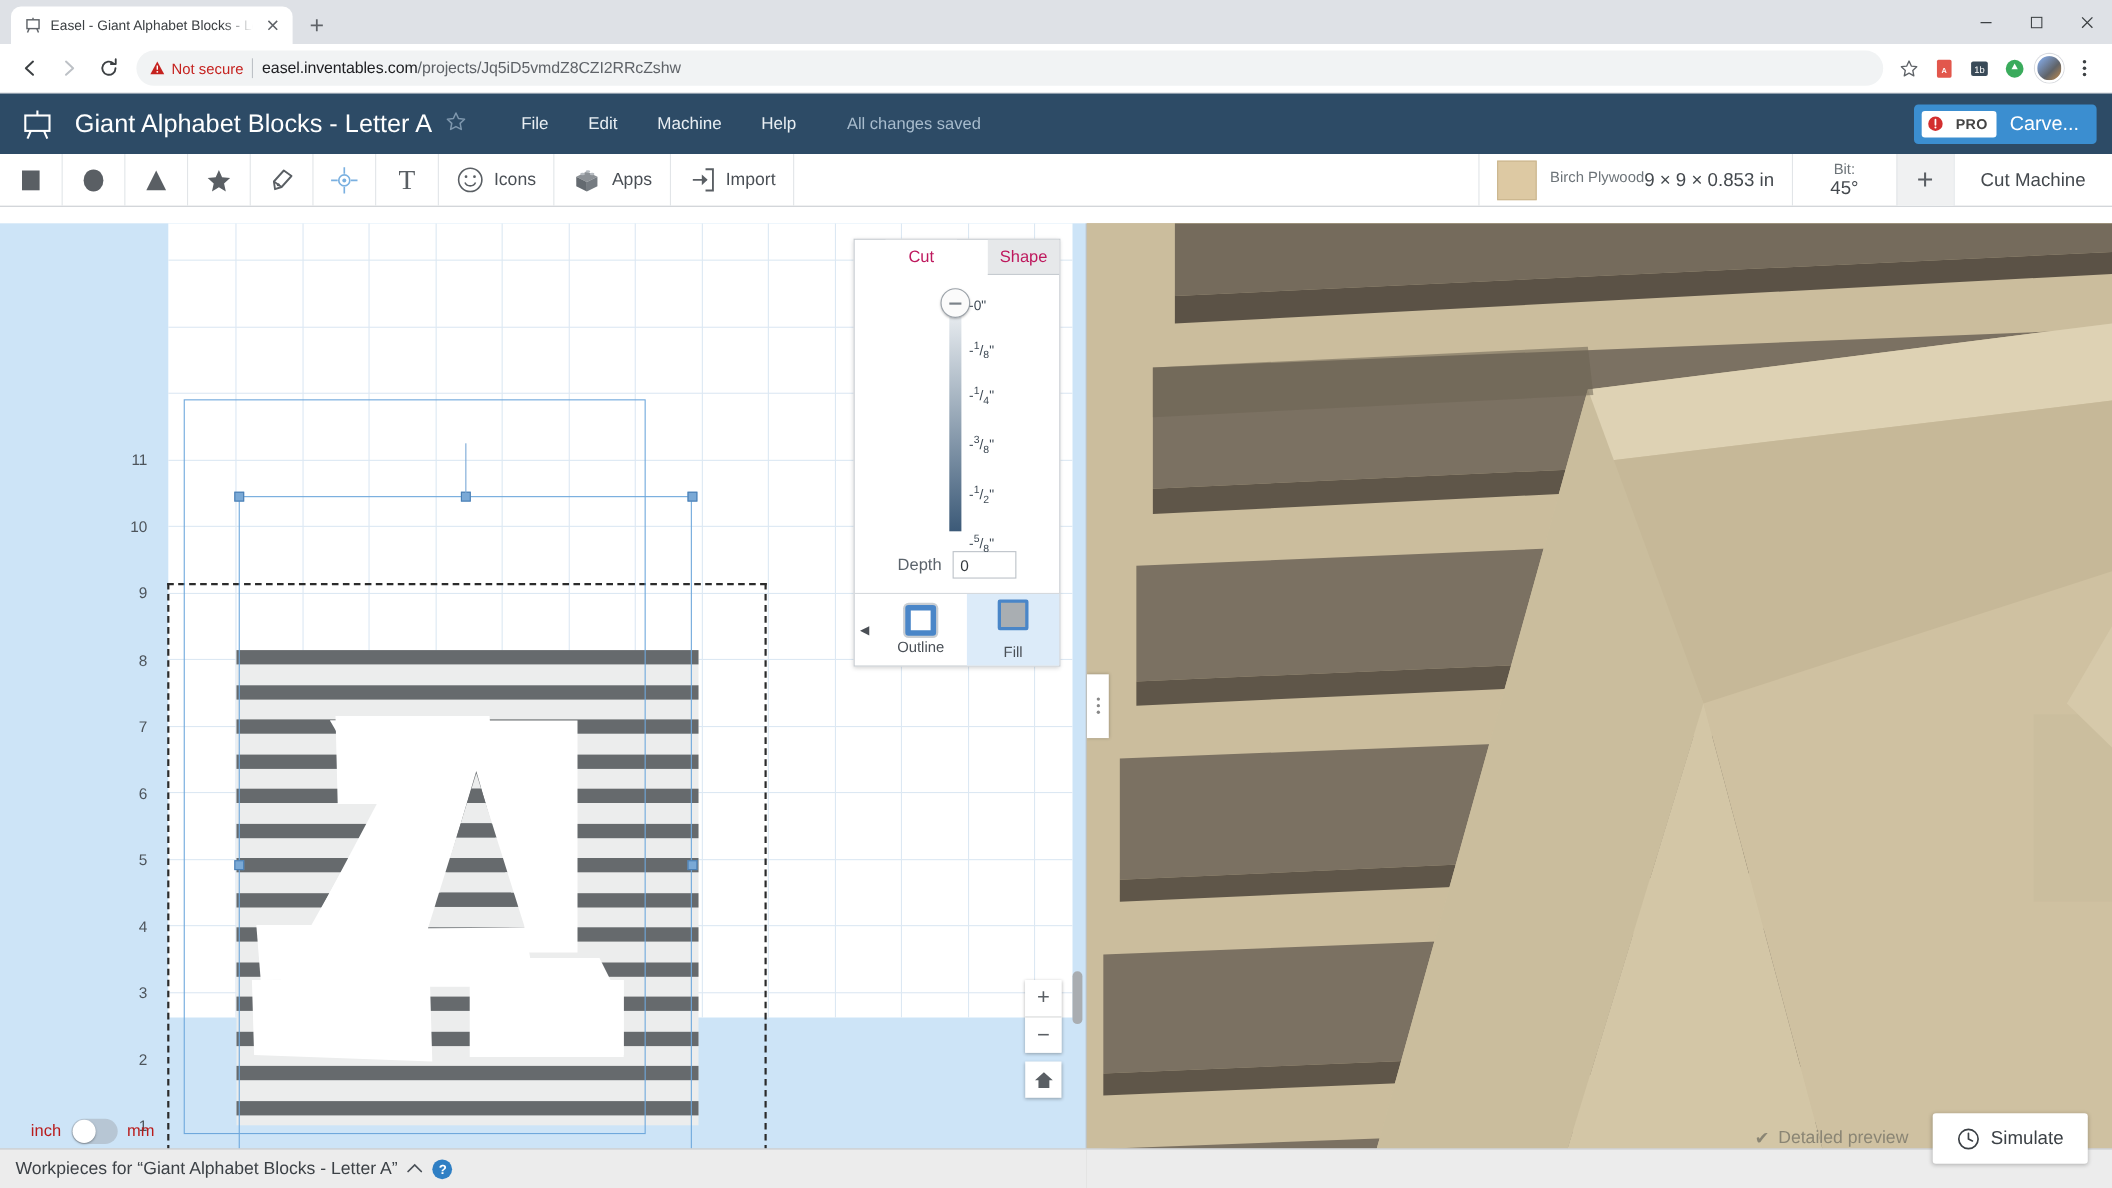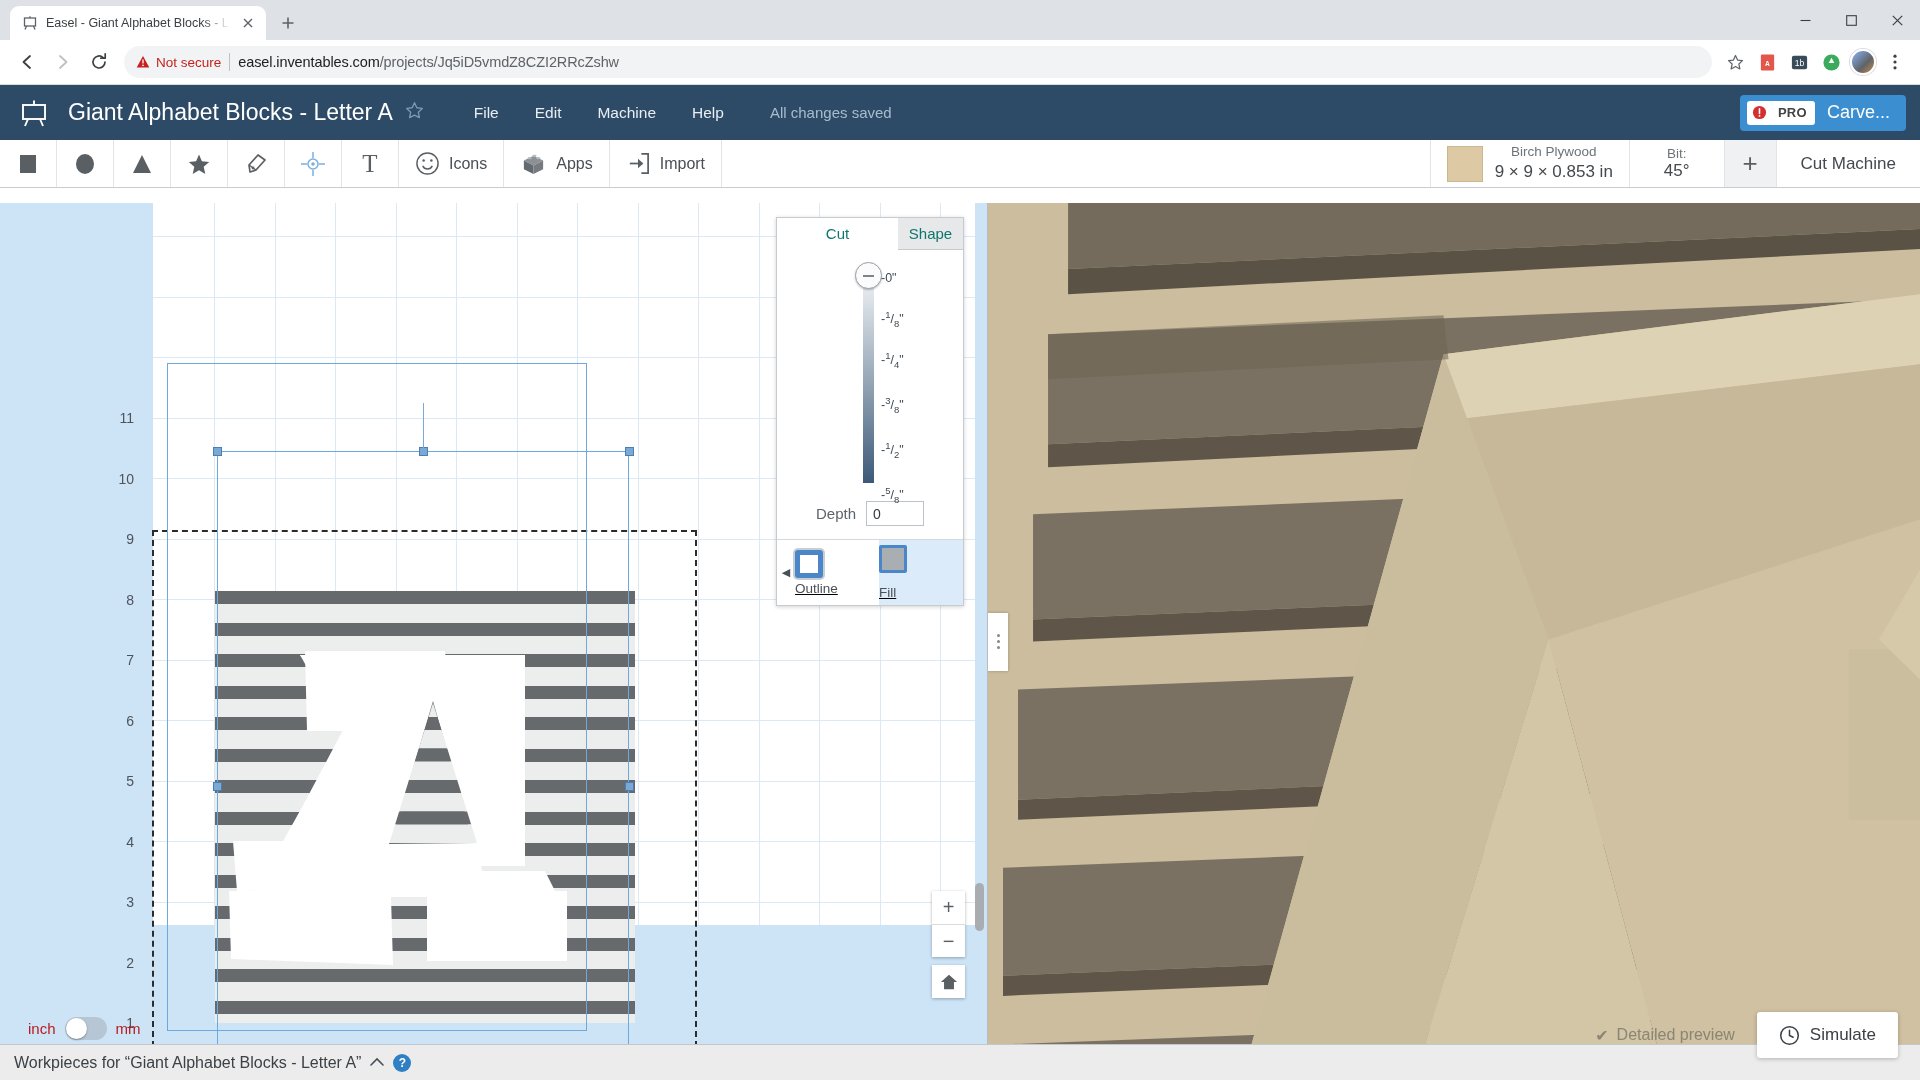--- a/index.html
+++ b/index.html
@@ -131,21 +131,21 @@
     display: flex; align-items: stretch;
   }
   .mat-cell {
     display: flex; align-items: center; padding: 0 16px;
     border-left: 1px solid #e2e5e8;
   }
   .mat-swatch {
     width: 36px; height: 36px; background: #ddc9a3;
     border: 1px solid #cbb68e; margin-right: 12px;
   }
-  .mat-lines { display: flex; flex-direction: column; align-items: center; line-height: 1.25; }
+  .mat-lines { display: flex; flex-direction: row; align-items: flex-start; line-height: 1.25; }
   .mat-name { font-size: 13.5px; color: #6d7479; }
   .mat-dims { font-size: 17px; color: #44494e; }
   .bit-cell { flex-direction: column; justify-content: center; padding: 0 34px; }
   .plus-cell {
     width: 52px; justify-content: center; background: #f0f1f2;
     font-size: 26px; color: #5a5f64; font-weight: 300;
   }
   .cut-settings { font-size: 17px; color: #44494e; padding: 0 24px; }
 
   
@@ -235,21 +235,21 @@
 
   
   .cut-panel {
     position: absolute; left: 776px; top: 14px;
     width: 188px; background: #ffffff;
     border: 1px solid #c6cbd0; box-shadow: 0 1px 4px rgba(0,0,0,.18);
   }
   .panel-tabs { display: flex; height: 32px; }
   .ptab {
     flex: 1; display: flex; align-items: center; justify-content: center;
-    font-size: 15px; color: #0f766e; background: #e6e8ea;
+    font-size: 15px; color: #be185d; background: #e6e8ea;
     border-bottom: 1px solid #c6cbd0;
     margin-left: 28px;
   }
   .ptab.active { background: #fff; border-bottom: 1px solid transparent; }
   .slider-area { height: 245px; position: relative; }
   .slider-track {
     position: absolute; left: 86px; top: 28px; width: 11px; height: 205px;
     background: linear-gradient(to bottom, #eef1f4 0%, #a8b6c3 40%, #3c5a78 100%);
   }
   .slider-thumb {
@@ -277,22 +277,22 @@
     font-family: "Liberation Sans", sans-serif; background: #fff;
   }
   .mode-row {
     display: flex; border-top: 1px solid #d5d9dd; height: 66px;
   }
   .mode-arrow {
     width: 18px; display: flex; align-items: center; justify-content: center;
     color: #4a4f55; font-size: 11px;
   }
   .mode-btn {
-    flex: 1; display: flex; flex-direction: column; 
-    justify-content: center; gap: 3px; text-decoration: underline;
+    flex: 1; display: flex; flex-direction: column; align-items: center;
+    justify-content: center; gap: 3px;
   }
   .mode-btn.active { background: #dcebf9; gap: 12px; }
   .mode-icon-outline {
     width: 28px; height: 28px; border: 5px solid #4a86c8;
     background: #fff; border-radius: 3px;
     box-shadow: 0 0 0 2px #c9ced3; 
   }
   .mode-icon-fill {
     width: 28px; height: 28px; border: 3px solid #4a86c8;
     background: #a9aeb2; border-radius: 2px;

